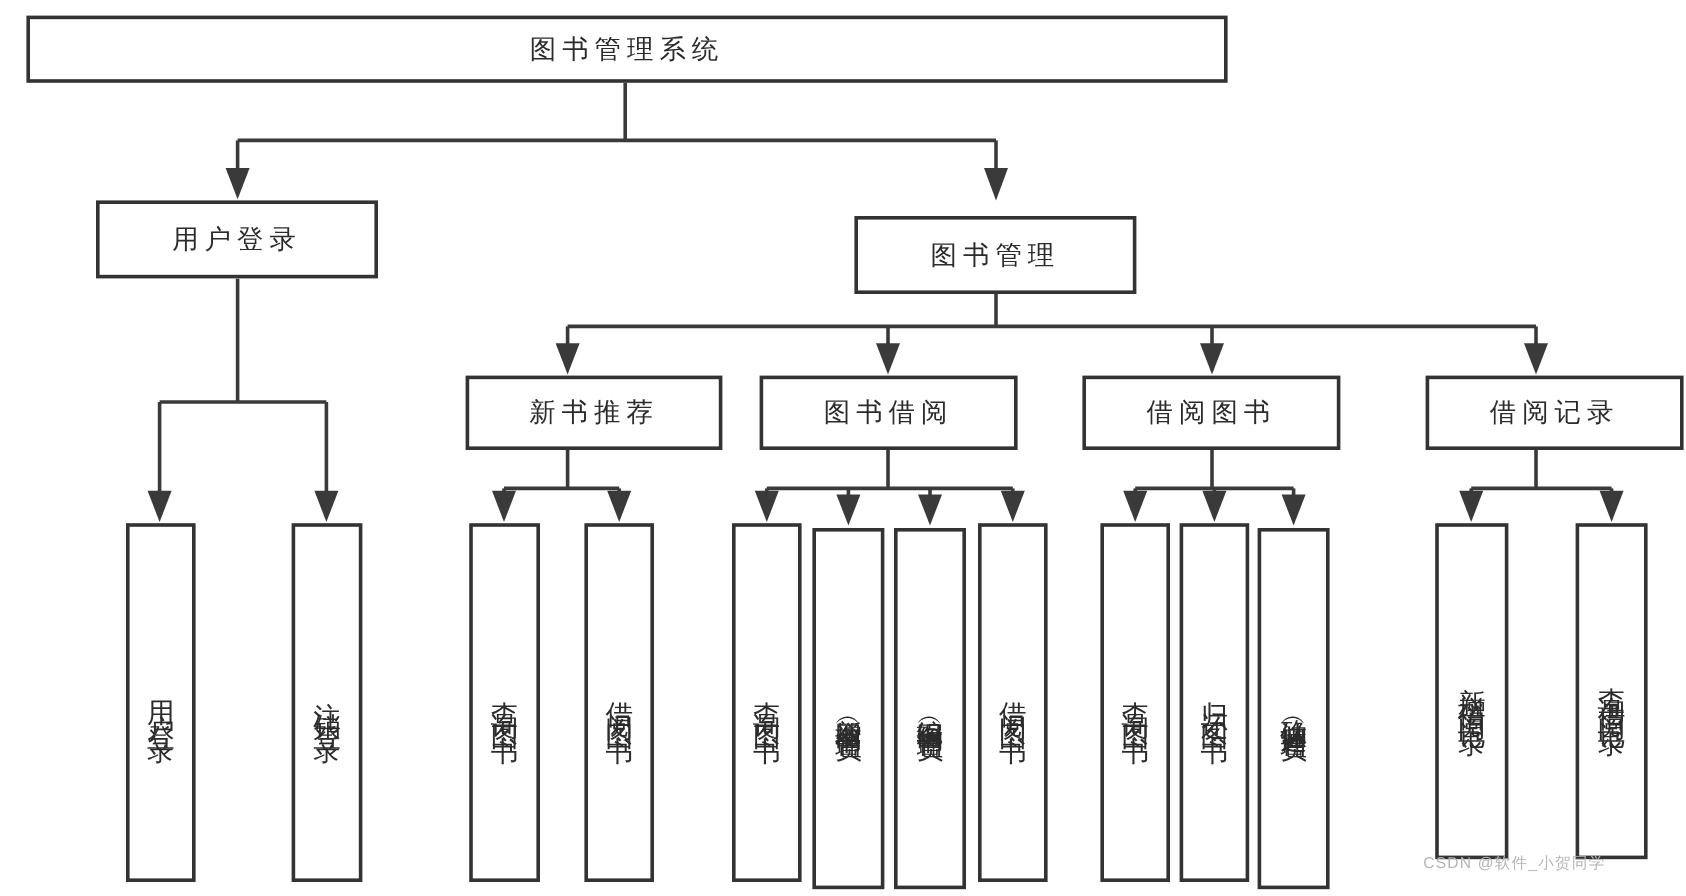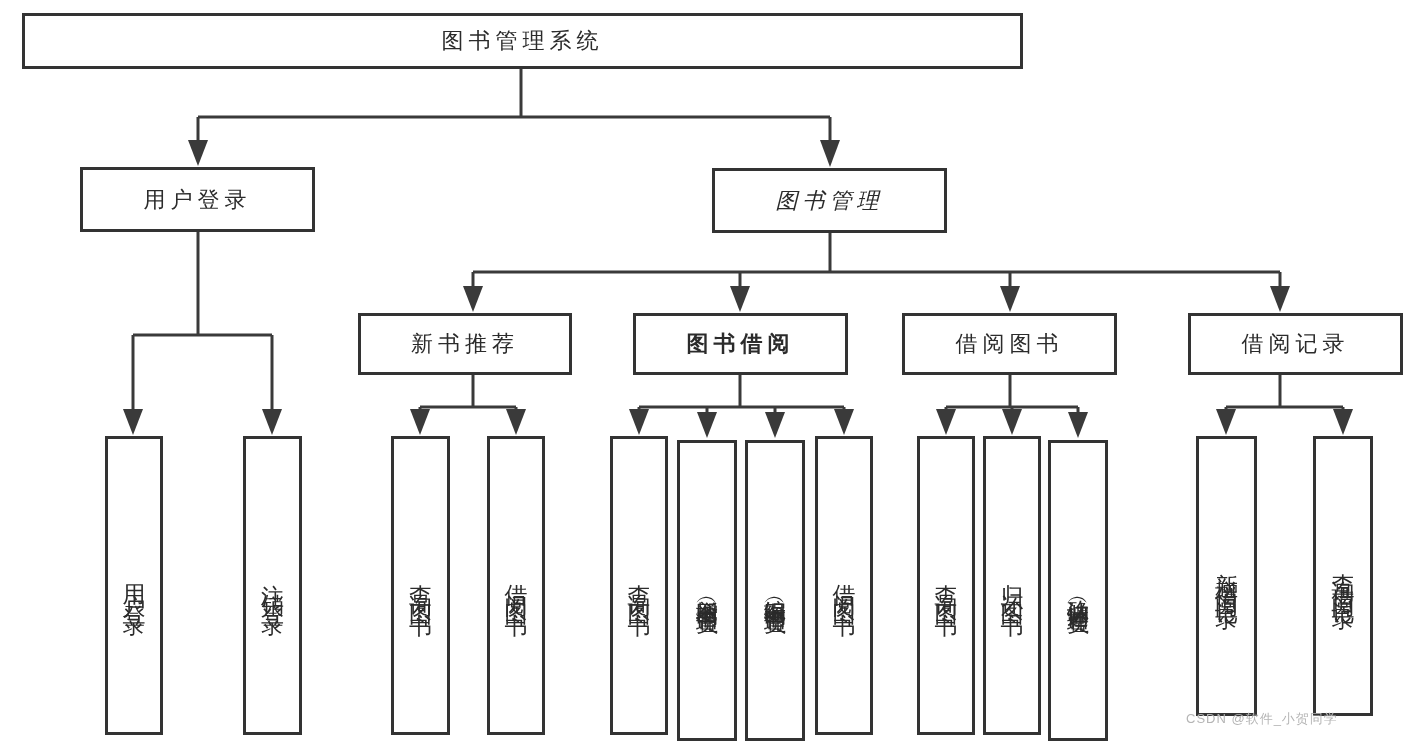--- a/index.html
+++ b/index.html
@@ -118,24 +118,24 @@
       <line x1="1226" y1="407" x2="1226" y2="410"></line>
       <polygon points="1216,409 1236,409 1226,435" stroke="none"></polygon>
       <line x1="1343" y1="407" x2="1343" y2="410"></line>
       <polygon points="1333,409 1353,409 1343,435" stroke="none"></polygon>
     </g>
   </svg>
 
   <div class="box h-label" style="left:22px; top:13px; width:1001px; height:56px;">图书管理系统</div>
 
   <div class="box h-label" style="left:80px; top:167px; width:235px; height:65px;">用户登录</div>
-  <div class="box h-label" style="left:712px; top:168px; width:235px; height:65px;font-style:italic;">图书管理</div>
+  <div class="box h-label" style="left:712px; top:180px; width:235px; height:65px;">图书管理</div>
 
-  <div class="box h-label" style="left:358px; top:313px; width:214px; height:62px;">新书推荐</div>
-  <div class="box h-label" style="left:633px; top:313px; width:215px; height:62px;font-weight:bold;">图书借阅</div>
+  <div class="box h-label" style="left:388px; top:313px; width:214px; height:62px;">新书推荐</div>
+  <div class="box h-label" style="left:633px; top:313px; width:215px; height:62px;">图书借阅</div>
   <div class="box h-label" style="left:902px; top:313px; width:215px; height:62px;">借阅图书</div>
   <div class="box h-label" style="left:1172px; top:313px; width:215px; height:62px;margin-left:16px;">借阅记录</div>
 
   <div class="box leaf" style="left:105px; top:436px; width:58px; height:299px;">用户登录</div>
   <div class="box leaf" style="left:243px; top:436px; width:59px; height:299px;">注销登录</div>
 
   <div class="box leaf" style="left:391px; top:436px; width:59px; height:299px;">查询图书</div>
   <div class="box leaf" style="left:487px; top:436px; width:58px; height:299px;">借阅图书</div>
 
   <div class="box leaf" style="left:610px; top:436px; width:58px; height:299px;">查询图书</div>

